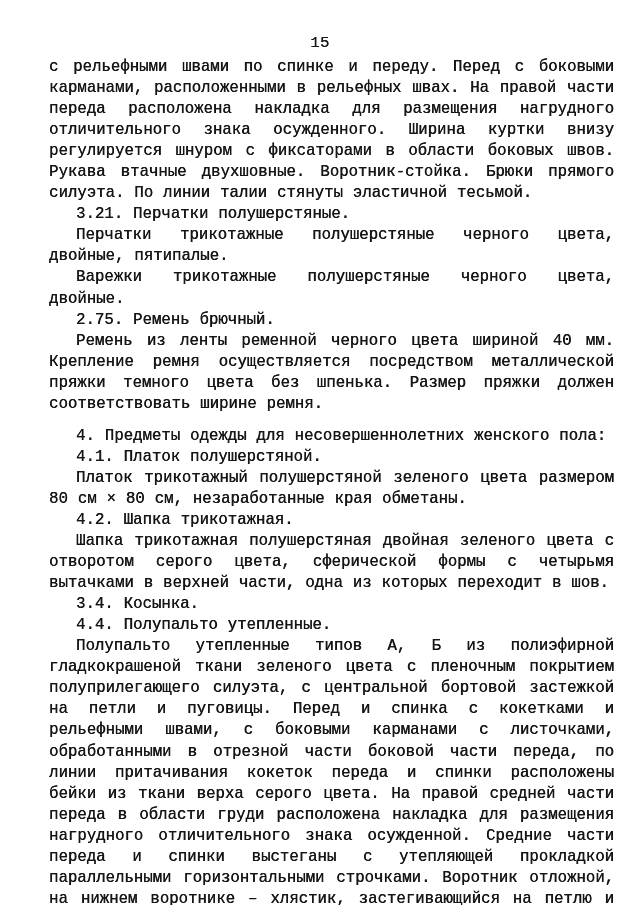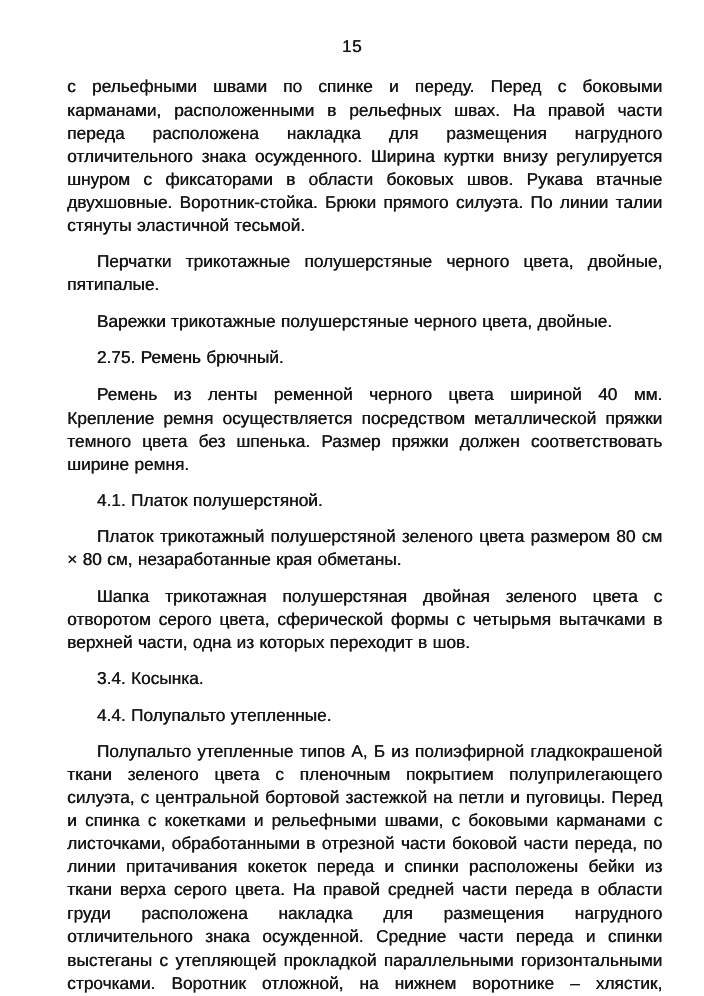--- a/index.html
+++ b/index.html
@@ -5,21 +5,21 @@
   html, body {
     margin: 0;
     padding: 0;
     background: #ffffff;
   }
   .page {
     position: relative;
     width: 640px;
     height: 905px;
     background: #ffffff;
-    font-family: Liberation Sans, sans-serif;
+    font-family: Liberation Mono, monospace;
     color: #161616;
     overflow: hidden;
     
     text-shadow: 0.35px 0 0 currentColor;
   }
   .page-number {
     position: absolute;
     top: 34px;
     left: 0;
     width: 100%;
@@ -31,41 +31,44 @@
     position: absolute;
     top: 57px;
     left: 49px;
     right: 26px;
     text-align: justify;
     font-size: 15.7px;
     line-height: 21.05px;
     word-spacing: 0.5px;
   }
   .content p {
-    margin: 12px;
+    margin: 0;
     padding: 0;
   }
   .content p.indent {
     text-indent: 27px;
   }
   .content p.space-before {
     margin-top: 11px;
   }
 </style>
 </head>
 <body>
 
 <div class="page" style="background: rgb(255, 255, 255); color: rgb(22, 22, 22);">
   <div class="page-number">15</div>
   <div class="content">
       <p class="">с рельефными швами по спинке и переду. Перед с боковыми карманами, расположенными в рельефных швах. На правой части переда расположена накладка для размещения нагрудного отличительного знака осужденного. Ширина куртки внизу регулируется шнуром с фиксаторами в области боковых швов. Рукава втачные двухшовные. Воротник-стойка. Брюки прямого силуэта. По линии талии стянуты эластичной тесьмой.</p>
+      <p class="indent">3.21. Перчатки полушерстяные.</p>
       <p class="indent">Перчатки трикотажные полушерстяные черного цвета, двойные, пятипалые.</p>
       <p class="indent">Варежки трикотажные полушерстяные черного цвета, двойные.</p>
       <p class="indent">2.75. Ремень брючный.</p>
       <p class="indent">Ремень из ленты ременной черного цвета шириной 40 мм. Крепление ремня осуществляется посредством металлической пряжки темного цвета без шпенька. Размер пряжки должен соответствовать ширине ремня.</p>
+      <p class="indent space-before">4. Предметы одежды для несовершеннолетних женского пола:</p>
       <p class="indent">4.1. Платок полушерстяной.</p>
       <p class="indent">Платок трикотажный полушерстяной зеленого цвета размером 80 см × 80 см, незаработанные края обметаны.</p>
+      <p class="indent">4.2. Шапка трикотажная.</p>
       <p class="indent">Шапка трикотажная полушерстяная двойная зеленого цвета с отворотом серого цвета, сферической формы с четырьмя вытачками в верхней части, одна из которых переходит в шов.</p>
       <p class="indent">3.4. Косынка.</p>
       <p class="indent">4.4. Полупальто утепленные.</p>
       <p class="indent">Полупальто утепленные типов А, Б из полиэфирной гладкокрашеной ткани зеленого цвета с пленочным покрытием полуприлегающего силуэта, с центральной бортовой застежкой на петли и пуговицы. Перед и спинка с кокетками и рельефными швами, с боковыми карманами с листочками, обработанными в отрезной части боковой части переда, по линии притачивания кокеток переда и спинки расположены бейки из ткани верха серого цвета. На правой средней части переда в области груди расположена накладка для размещения нагрудного отличительного знака осужденной. Средние части переда и спинки выстеганы с утепляющей прокладкой параллельными горизонтальными строчками. Воротник отложной, на нижнем воротнике – хлястик, застегивающийся на петлю и пуговицу; верхний воротник из искусственного меха черного цвета. Рукава втачные двухшовные. По бортам, кокеткам, шву притачивания листочек, краям хлястика воротника – отделочная строчка.</p>
     </div>
 </div>
 
 </body></html>

